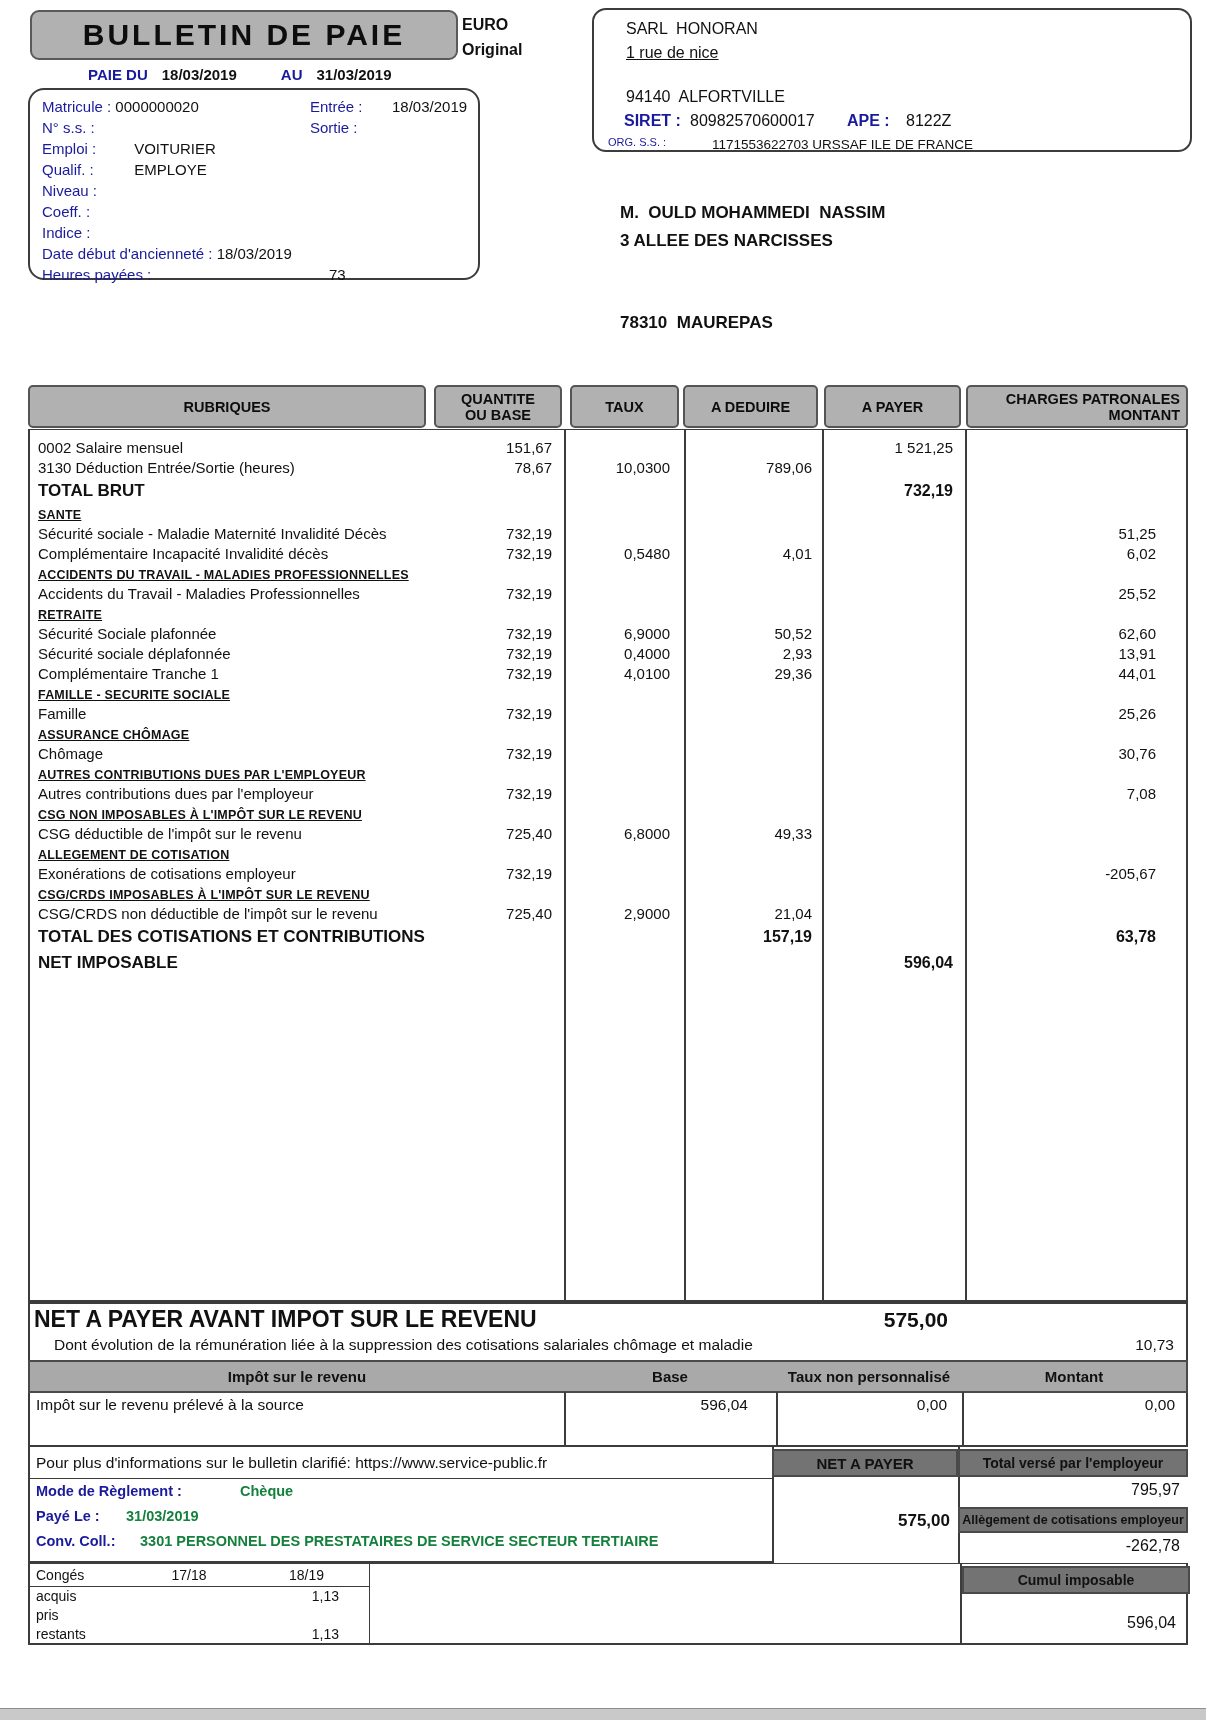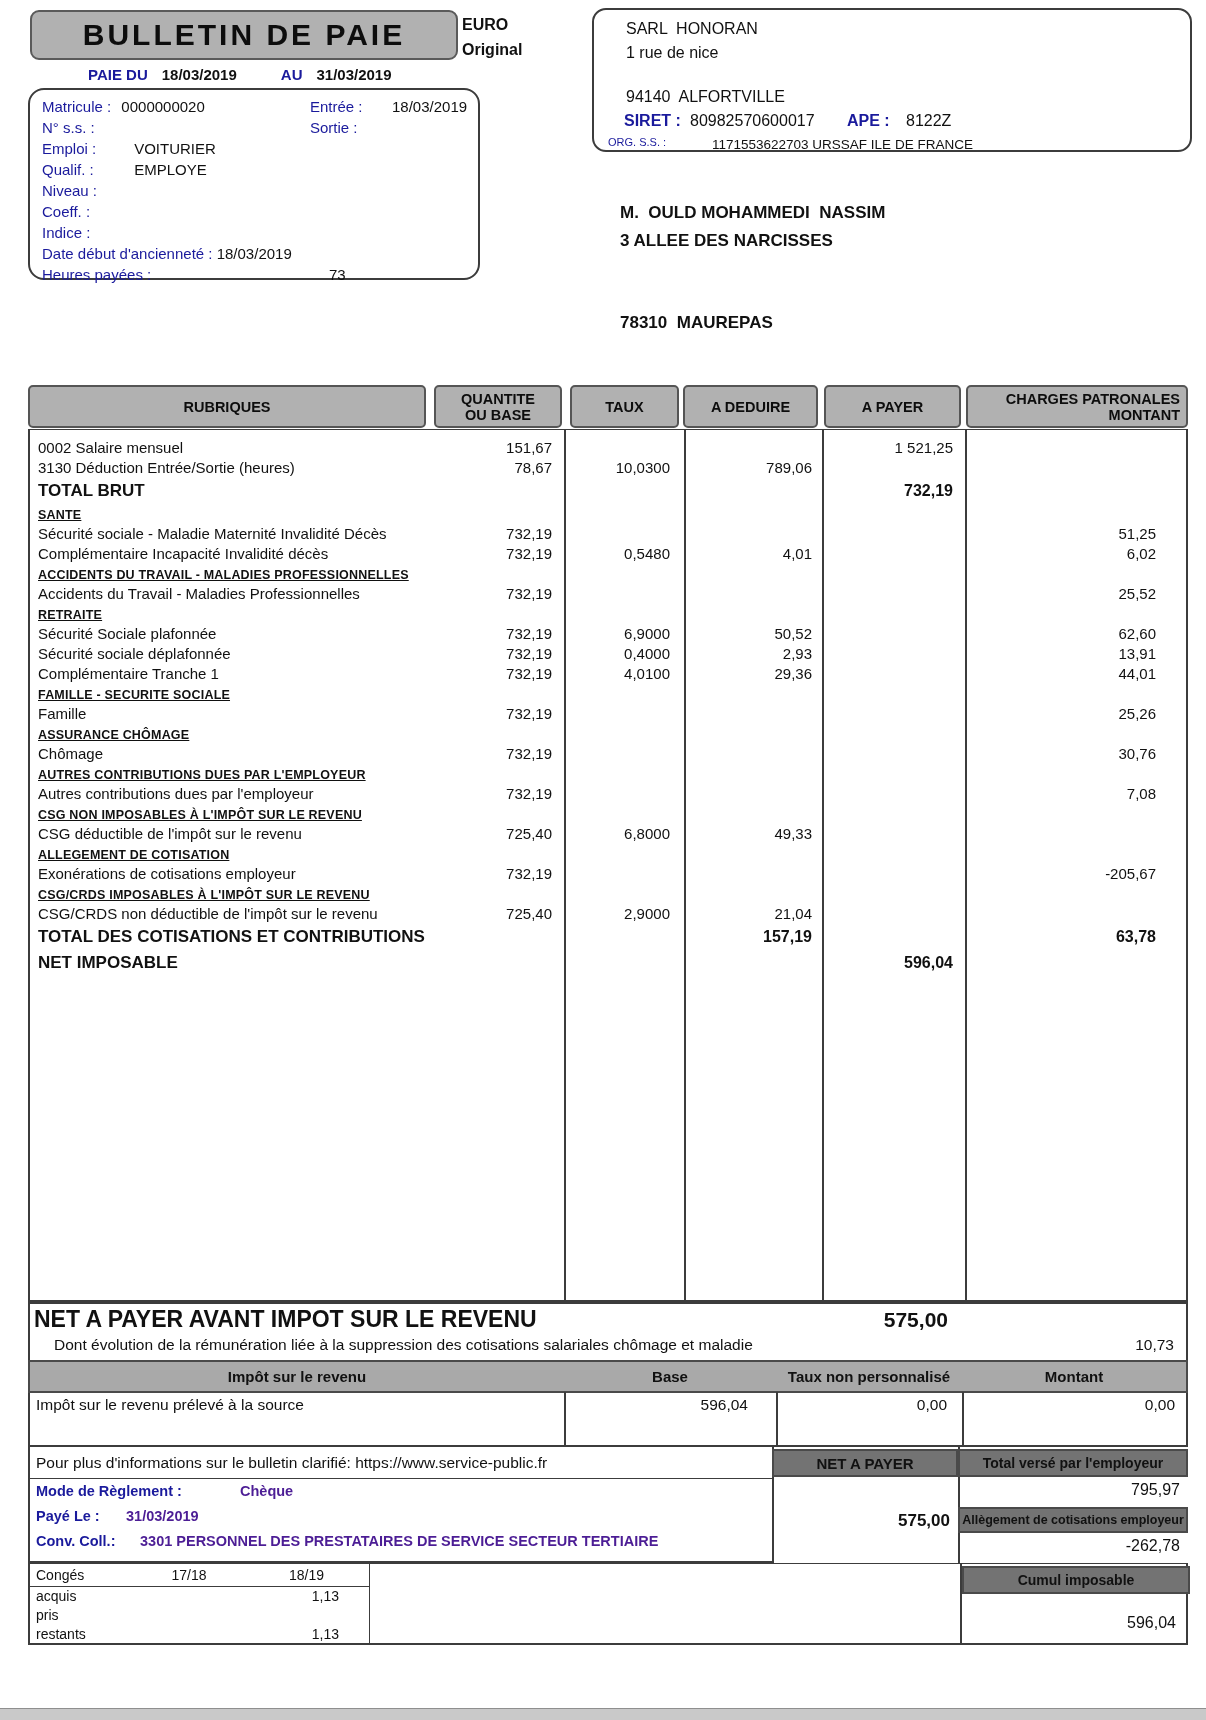--- a/index.html
+++ b/index.html
@@ -78,21 +78,21 @@
   .tax-grid{display:grid;grid-template-columns:534px 212px 186px auto;font-size:15.5px;line-height:24px;}
   .tax-grid .lab{padding-left:6px;}
   .tax-grid .v1{text-align:right;padding-right:28px;}
   .tax-grid .v2{text-align:right;padding-right:15px;}
   .tax-grid .v3{text-align:right;padding-right:11px;}
 
   
   .f-left{left:28px;top:1447px;width:746px;height:116px;border:2px solid #3c3c3c;border-top:none;box-sizing:border-box;}
   .f-info{height:31px;line-height:31px;border-bottom:1.5px solid #3c3c3c;padding-left:6px;font-size:15.5px;}
   .f-line{position:relative;height:25px;line-height:25px;font-size:14.5px;padding-left:6px;}
-  .f-line .val{position:absolute;font-weight:bold;color:#4c1d95;}
+  .f-line .val{position:absolute;font-weight:bold;color:#15803d;}
   .f-mid{left:772px;top:1447px;width:188px;height:116px;border-right:2px solid #3c3c3c;box-sizing:border-box;}
   .g-head{background:#737373;border:2px solid #4a4a4a;box-sizing:border-box;display:flex;align-items:center;justify-content:center;font-weight:bold;}
   .f-mid .g-head{position:absolute;left:0;top:2px;width:186px;height:28px;font-size:15px;}
   .f-mid .money{position:absolute;right:8px;top:64px;font-size:17px;font-weight:bold;}
   .f-right{left:958px;top:1447px;width:230px;height:116px;box-sizing:border-box;}
   .f-right .g-head1{position:absolute;left:0;top:2px;width:230px;height:28px;font-size:14px;}
   .f-right .m1{position:absolute;right:8px;top:34px;font-size:16px;}
   .f-right .g-head2{position:absolute;left:0;top:60px;width:230px;height:26px;font-size:12.5px;}
   .f-right .m2{position:absolute;right:8px;top:90px;font-size:16px;}
 
@@ -116,38 +116,38 @@
 <div class="page">
 
   <div class="abs title-box">
     <span>BULLETIN DE PAIE</span>
   </div>
   <div class="abs euro">EURO</div>
   <div class="abs orig">Original</div>
 
   <div class="abs emp-box">
     <span class="pre" style="left:32px;top:10px;">SARL  HONORAN</span>
-    <span style="left:32px;top:34px;">1 rue de nice</span>
+    <span style="left:32px;top:34px;text-decoration:underline;">1 rue de nice</span>
     <span class="pre" style="left:32px;top:78px;">94140  ALFORTVILLE</span>
     <span class="blue b" style="left:30px;top:102px;">SIRET :</span>
     <span style="left:96px;top:102px;">80982570600017</span>
     <span class="blue b" style="left:253px;top:102px;">APE :</span>
     <span style="left:312px;top:102px;">8122Z</span>
     <span class="blue" style="left:14px;top:126px;font-size:11px;">ORG. S.S. :</span>
     <span style="left:118px;top:127px;font-size:13.5px;">1171553622703 URSSAF ILE DE FRANCE</span>
   </div>
 
   <div class="abs paie">
     <span class="blue">PAIE DU</span><span>18/03/2019</span><span class="blue" style="margin-left:30px;">AU</span><span>31/03/2019</span>
   </div>
 
   <div class="abs info-box">
     <div class="iline">
       <span class="blue">Matricule :</span>
-      <span style="margin-left:6px;">0000000020</span>
+      <span style="">0000000020</span>
       <span class="blue r1">Entrée :</span>
       <span class="r2">18/03/2019</span>
     </div>
     <div class="iline">
       <span class="blue">N° s.s. :</span>
       <span class="blue r1">Sortie :</span>
     </div>
     <div class="iline">
       <span class="blue ilbl">Emploi :</span>
       <span>VOITURIER</span>

